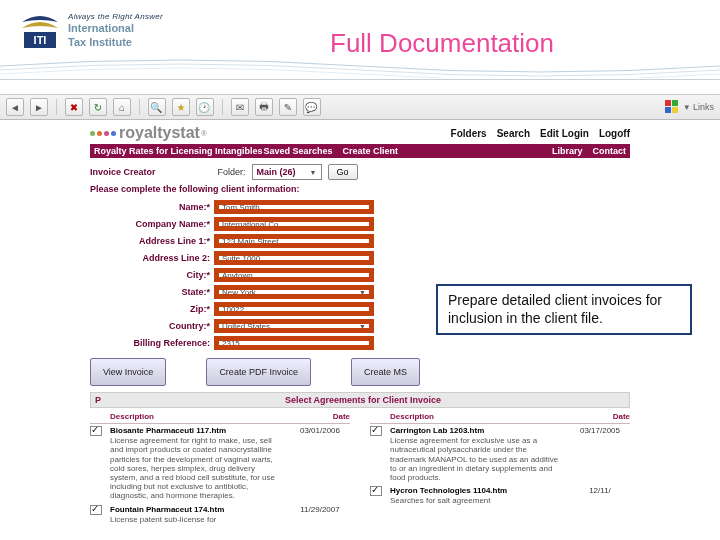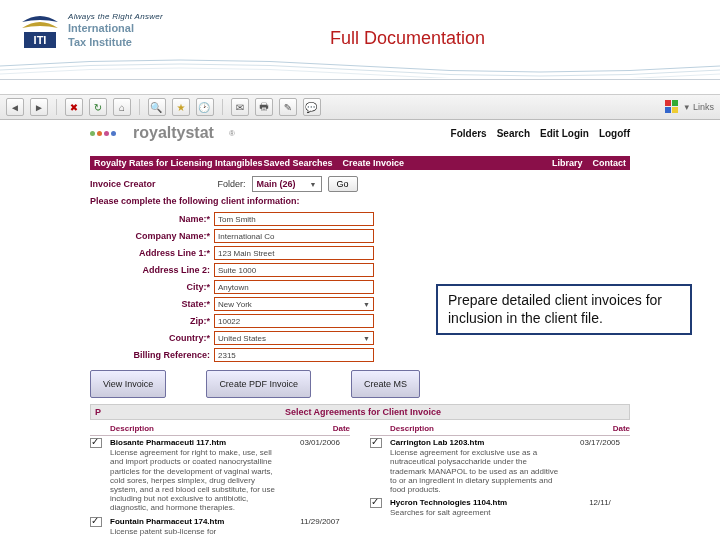--- a/index.html
+++ b/index.html
@@ -5,31 +5,31 @@
   * { box-sizing: border-box; margin: 0; padding: 0; }
   body { width: 720px; height: 540px; font-family: Arial, sans-serif; background: #fff; overflow: hidden; position: relative; }
 
   .header { position: relative; height: 80px; background: #fff; border-bottom: 1px solid #c8d0d8; }
   .logo-area { position: absolute; left: 18px; top: 8px; display: flex; align-items: center; gap: 6px; }
   .logo-mark { width: 44px; height: 44px; }
   .logo-text { display: flex; flex-direction: column; gap: 2px; }
   .logo-tag { font-size: 8px; font-style: italic; color: #22405a; letter-spacing: 0.3px; }
   .logo-sub { font-size: 11px; color: #6f91a8; font-weight: 600; line-height: 1.05; }
 
-  .slide-title { position: absolute; left: 330px; top: 28px; font-size: 18px; color: #b91c1c; font-weight: 400; }
+  .slide-title { position: absolute; left: 330px; top: 28px; font-size: 26px; color: #ec4899; font-weight: 400; }
   .wave { position: absolute; left: 0; right: 0; top: 54px; height: 24px; pointer-events: none; }
 
   .toolbar { height: 26px; background: linear-gradient(#f5f5f5,#e6e6e6); border-top: 1px solid #ccc; border-bottom: 1px solid #bbb; display: flex; align-items: center; padding: 0 6px; gap: 6px; position: relative; margin-top: 14px;}
   .tb-btn { width: 18px; height: 18px; border: 1px solid #b5b5b5; background: linear-gradient(#fff,#e8e8e8); border-radius: 2px; display: flex; align-items: center; justify-content: center; font-size: 10px; color: #555; }
   .tb-sep { width: 1px; height: 16px; background: #c8c8c8; margin: 0 2px; }
   .tb-spacer { flex: 1; }
   .tb-right { display:flex; align-items:center; gap:4px; font-size: 9px; color:#666;}
 
   .app-body { padding: 4px 90px 0 90px; font-size: 10px; color: #333; position: relative; }
-  .rs-header { display: flex; align-items: center; gap: 15px; margin-bottom: 14px; }
+  .rs-header { display: flex; align-items: center; gap: 1px; margin-bottom: 2px; }
   .rs-logo-text { font-size: 16px; font-weight: 700; color: #888; }
   .rs-dots { display:flex; gap:2px; margin-right:2px;}
   .dot { width:5px; height:5px; border-radius:50%; }
   .rs-nav { margin-left: auto; display: flex; gap: 10px; font-size: 10px; font-weight: 700; color: #111; }
 
   .bar-dark { background: #8a0f49; color: #fff; font-weight: 700; font-size: 9px; padding: 2px 4px; display: flex; align-items: center; gap: 1px; }
   .bar-dark .seg { white-space: nowrap; }
   .bar-dark .spacer { flex:1; }
 
   .creator-row { display: flex; align-items: center; gap: 6px; margin: 6px 0 4px; font-size: 9px; font-weight: 700; color: #660033; }
@@ -37,21 +37,21 @@
   .creator-row .norm { font-weight: 400; color: #333; }
   .sel { height: 16px; font-size: 9px; border: 1px solid #888; background: #fff; padding: 0 4px; display: inline-flex; align-items: center; gap: 14px; }
   .sel::after { content: "▼"; font-size: 7px; color: #555; }
   .go-btn { height: 16px; padding: 0 8px; font-size: 9px; border: 1px solid #888; background: linear-gradient(#fff,#e8e8e8); border-radius: 2px; }
 
   .instr { font-size: 9px; color:#660033; font-weight:700; margin: 2px 0 6px; }
 
   .form-rows { display: grid; grid-template-columns: 120px 160px; gap: 3px 4px; align-items: center; font-size: 9px; }
   .form-rows .lbl { text-align: right; color:#660033; font-weight:700; }
   .form-rows .req::after { content:"*"; }
-  .inp { height: 14px; border: 1px solid #c2410c; background:#fff; padding: 0 3px; font-size: 8px; color:#444; display:flex; align-items:center; white-space:nowrap; overflow:hidden; filter: blur(0.3px);}
+  .inp { height: 14px; border: 5px solid #c2410c; background:#fff; padding: 0 3px; font-size: 8px; color:#444; display:flex; align-items:center; white-space:nowrap; overflow:hidden; filter: blur(0.3px);}
   .inp.sel-like::after { content:"▼"; font-size:7px; color:#555; margin-left:auto; }
 
   .action-row { display:flex; gap: 40px; margin-top: 8px; margin-bottom: 6px;}
   .act-btn { height: 28px; padding: 0 12px; font-size: 9px; border: 1px solid #7070a0; background: linear-gradient(#eef,#ccd); border-radius: 2px; color:#222; display:inline-flex; align-items:center; }
 
   .select-bar { background:#e8e8e8; border:1px solid #ccc; padding: 2px 4px; font-size:9px; color:#8a0f49; font-weight:700; display:flex;}
   .select-bar .mid { flex:1; text-align:center; }
 
   .ag-table { display:flex; gap: 20px; font-size: 8px; margin-top:4px;}
   .ag-col { flex:1; }
@@ -140,21 +140,21 @@
       <span>Search</span>
       <span>Edit Login</span>
       <span>Logoff</span>
     </div>
   </div>
 
   <div class="bar-dark">
     <span class="seg">Royalty Rates for Licensing Intangibles</span>
     <span class="seg">Saved Searches</span>
     <span style="width:8px;"></span>
-    <span class="seg">Create Invoice</span>
+    <span class="seg">Create Client</span>
     <span class="spacer"></span>
     <span class="seg">Library</span>
     <span style="width:8px;"></span>
     <span class="seg">Contact</span>
   </div>
 
   <div class="creator-row">
     <label>Invoice Creator</label>
     <span style="width:50px;"></span>
     <span class="norm">Folder:</span>

